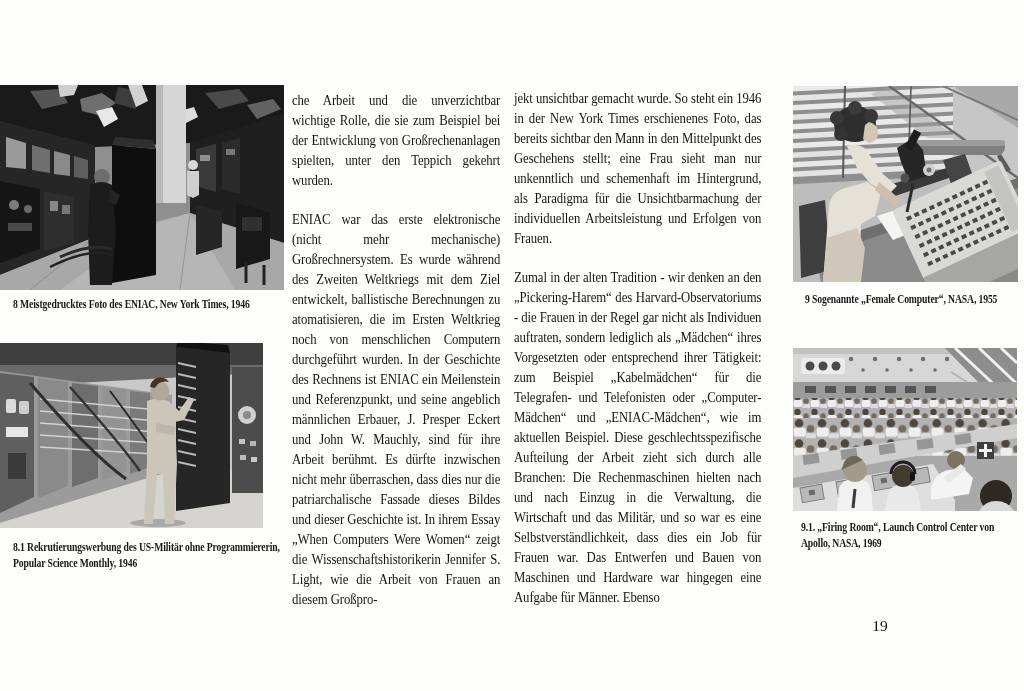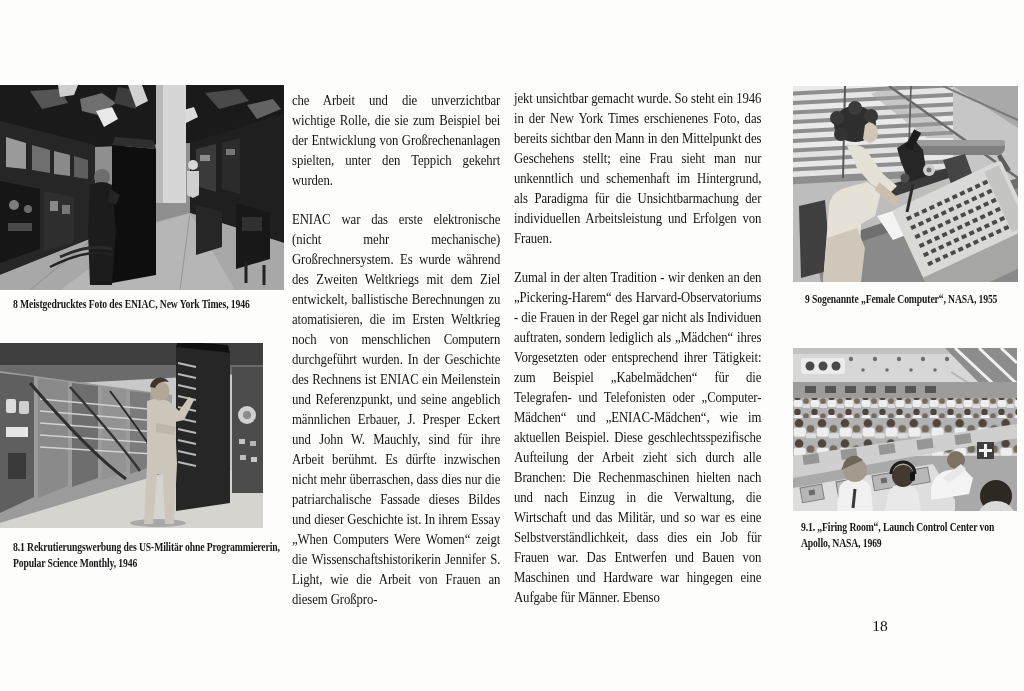--- a/index.html
+++ b/index.html
@@ -309,15 +309,15 @@
 
   <div class="bodycol" id="col1">
     <p>che Arbeit und die unverzichtbar wichtige Rolle, die sie zum Beispiel bei der Entwicklung von Großrechenanlagen spielten, unter den Teppich gekehrt wurden.</p>
     <p>ENIAC war das erste elektronische (nicht mehr mechanische) Großrechnersystem. Es wurde während des Zweiten Weltkriegs mit dem Ziel entwickelt, ballistische Berechnungen zu atomatisieren, die im Ersten Weltkrieg noch von menschlichen Computern durchgeführt wurden. In der Geschichte des Rechnens ist ENIAC ein Meilenstein und Referenzpunkt, und seine angeblich männlichen Erbauer, J. Presper Eckert und John W. Mauchly, sind für ihre Arbeit berühmt. Es dürfte inzwischen nicht mehr überraschen, dass dies nur die patriarchalische Fassade dieses Bildes und dieser Geschichte ist. In ihrem Essay „When Computers Were Women“ zeigt die Wissenschaftshistorikerin Jennifer S. Light, wie die Arbeit von Frauen an diesem Großpro-</p>
   </div>
   <div class="bodycol" id="col2">
     <p>jekt unsichtbar gemacht wurde. So steht ein 1946 in der New York Times erschienenes Foto, das bereits sichtbar den Mann in den Mittelpunkt des Geschehens stellt; eine Frau sieht man nur unkenntlich und schemenhaft im Hintergrund, als Paradigma für die Unsichtbarmachung der individuellen Arbeitsleistung und Erfolgen von Frauen.</p>
     <p>Zumal in der alten Tradition - wir denken an den „Pickering-Harem“ des Harvard-Observatoriums - die Frauen in der Regel gar nicht als Individuen auftraten, sondern lediglich als „Mädchen“ ihres Vorgesetzten oder entsprechend ihrer Tätigkeit: zum Beispiel „Kabelmädchen“ für die Telegrafen- und Telefonisten oder „Computer-Mädchen“ und „ENIAC-Mädchen“, wie im aktuellen Beispiel. Diese geschlechtsspezifische Aufteilung der Arbeit zieht sich durch alle Branchen: Die Rechenmaschinen hielten nach und nach Einzug in die Verwaltung, die Wirtschaft und das Militär, und so war es eine Selbstverständlichkeit, dass dies ein Job für Frauen war. Das Entwerfen und Bauen von Maschinen und Hardware war hingegen eine Aufgabe für Männer. Ebenso</p>
   </div>
 
-  <div class="pageno">18</div>
+  <div class="pageno">19</div>
 
 </div>
 
 </body></html>

